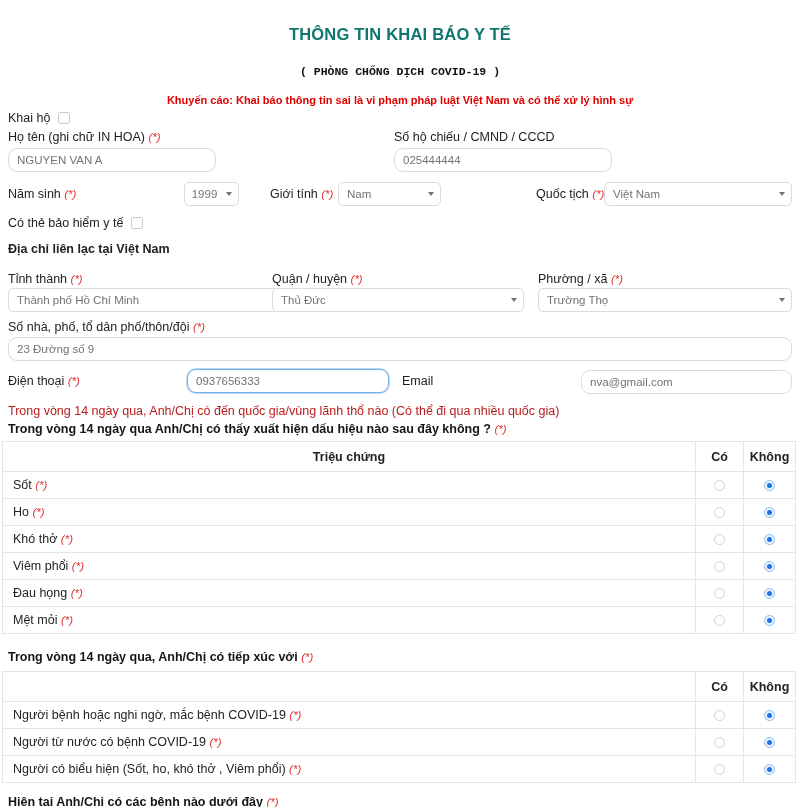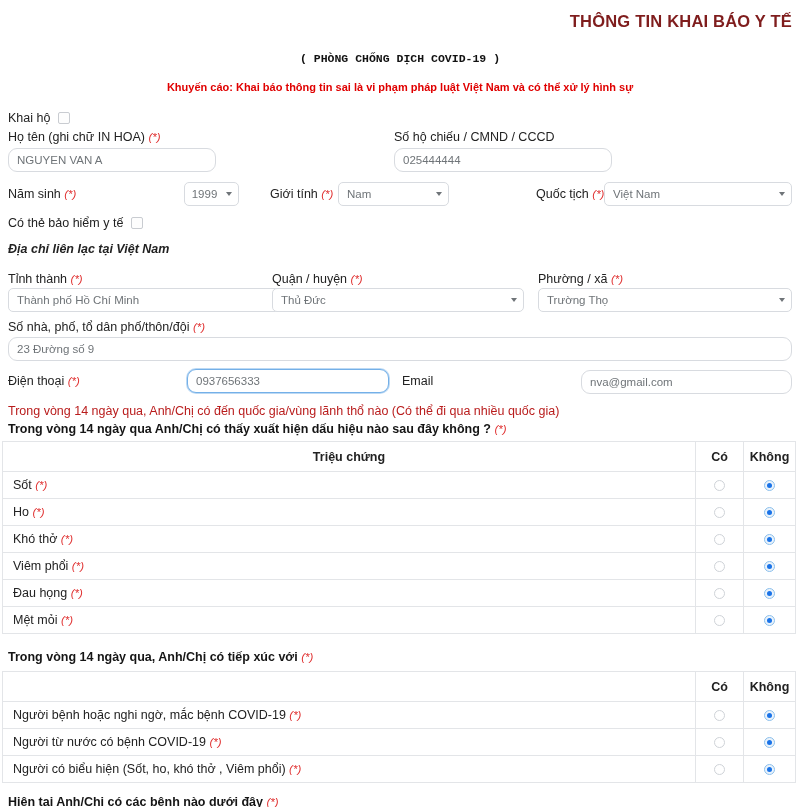--- a/index.html
+++ b/index.html
@@ -16,26 +16,26 @@
     font-family: "Liberation Sans", "DejaVu Sans", sans-serif;
     font-size: 12.5px;
     color: #1a1a1a;
     position: relative;
   }
 
   .page { padding: 0 8px; }
 
   
   .doc-title {
-    text-align: right;
+    text-align: center;
     font-size: 16.5px;
     font-weight: bold;
-    color: #7f1d1d;
+    color: #0f766e;
     letter-spacing: .2px;
-    margin: 9px 0 0 0;
+    margin: 22px 0 0 0;
     padding-top: 3px;
   }
   .doc-subtitle {
     text-align: center;
     font-size: 11.5px;
     font-weight: bold;
     color: #111111;
     margin-top: 21px;
     font-family: Liberation Mono, monospace;
   }
@@ -48,21 +48,21 @@
   }
 
   
   .req { color: #e03131; font-style: italic; font-size: 11.5px; }
 
   .label {
     font-size: 12.5px;
     color: #222222;
     display: inline-block;
   }
-  .label.bold { font-weight: bold; font-style: italic; }
+  .label.bold { font-weight: bold; }
 
   .row { display: flex; align-items: center; }
 
   input.txt {
     border: 1px solid #d8dbe0;
     border-radius: 9px;
     height: 24px;
     padding: 0 8px;
     font-family: "Liberation Sans", sans-serif;
     font-size: 11.5px;
@@ -204,21 +204,21 @@
   </div>
   <div class="sel abs" style="left:184px; top:182px; width:55px; justify-content:center; padding-left:4px;">
     <span>1999</span>
     <span class="caret"></span>
   </div>
 
   <div class="abs" style="left:270px; top:187px;">
     <span class="label">Giới tính</span>
     <span class="req">(*)</span>
   </div>
-  <div class="sel abs" style="left:338px; top:182px; width:111px;">
+  <div class="sel abs" style="left:338px; top:182px; width:103px;">
     <span>Nam</span>
     <span class="caret"></span>
   </div>
 
   <div class="abs" style="left:536px; top:187px;">
     <span class="label">Quốc tịch</span>
     <span class="req">(*)</span>
   </div>
   <div class="sel abs" style="left:604px; top:182px; width:188px;">
     <span>Việt Nam</span>

